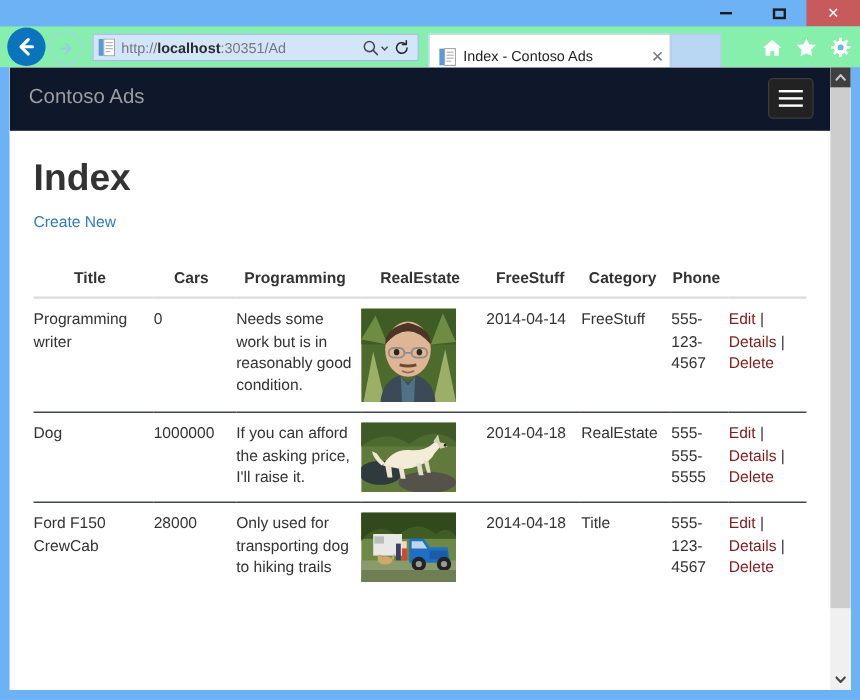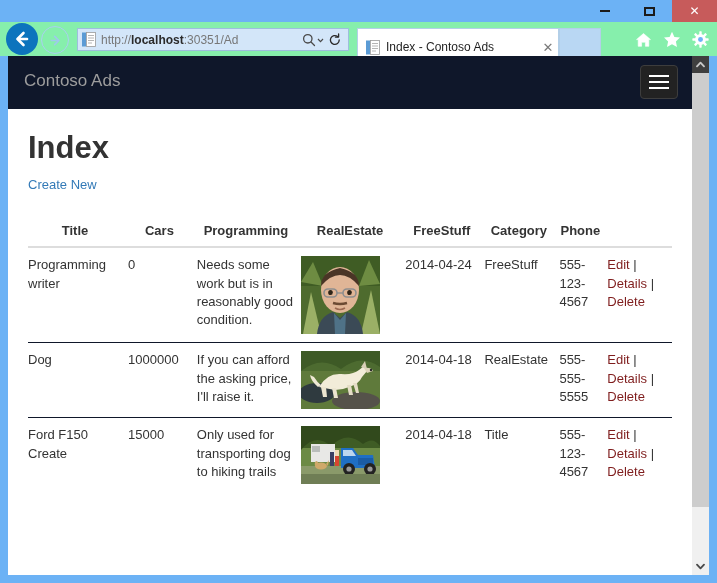--- a/index.html
+++ b/index.html
@@ -487,21 +487,21 @@
                   <rect x="42" y="33" width="13" height="8" rx="4" fill="none" stroke="#8e8e8e" stroke-width="1.6"></rect>
                   <path d="M36 37 H42" stroke="#8e8e8e" stroke-width="1.4"></path>
                   <ellipse cx="29.5" cy="36.5" rx="2.3" ry="2.6" fill="#2e2418"></ellipse>
                   <ellipse cx="48.5" cy="36.5" rx="2.3" ry="2.6" fill="#2e2418"></ellipse>
                   <path d="M32 47 Q39 49 46 47" stroke="#6b4a33" stroke-width="2.4" fill="none"></path>
                   <path d="M34 52 Q39 55 44 52" stroke="#9c6a52" stroke-width="1.6" fill="none"></path>
                   <path d="M16 78 Q18 60 32 56 L39 62 L46 56 Q60 60 62 78 Z" fill="#3b4a56"></path>
                   <path d="M33 57 L39 64 L45 57 L44 78 L34 78 Z" fill="#4f7287"></path>
                 </svg>
               </td>
-              <td>2014-04-24</td>
+              <td>2014-04-14</td>
               <td>FreeStuff</td>
               <td>555-123-4567</td>
               <td class="action-links">
                 <a>Edit</a>
                 <span>|</span>
                 <a>Details</a>
                 <span>|</span>
                 <a>Delete</a>
               </td>
             </tr>
@@ -534,22 +534,22 @@
               <td class="action-links">
                 <a>Edit</a>
                 <span>|</span>
                 <a>Details</a>
                 <span>|</span>
                 <a>Delete</a>
               </td>
             </tr>
 
             <tr>
-              <td>Ford F150 Create</td>
-              <td>15000</td>
+              <td>Ford F150 CrewCab</td>
+              <td>28000</td>
               <td>Only used for transporting dog to hiking trails</td>
               <td>
                 <svg class="thumb" viewBox="0 0 79 58">
                   <rect width="79" height="58" fill="#6c8a45"></rect>
                   <rect x="0" y="0" width="79" height="22" fill="#3f5c25"></rect>
                   <path d="M0 24 Q14 6 30 20 Q46 4 62 18 Q72 10 79 20 L79 0 L0 0 Z" fill="#31491c"></path>
                   <rect x="0" y="40" width="79" height="18" fill="#8a9a6a"></rect>
                   <rect x="10" y="18" width="24" height="18" fill="#e8e8e6"></rect>
                   <rect x="11" y="20" width="8" height="6" fill="#b9bdbb"></rect>
                   <path d="M40 22 L52 22 L57 29 L72 29 L74 42 L40 42 Z" fill="#1f6fc4"></path>

